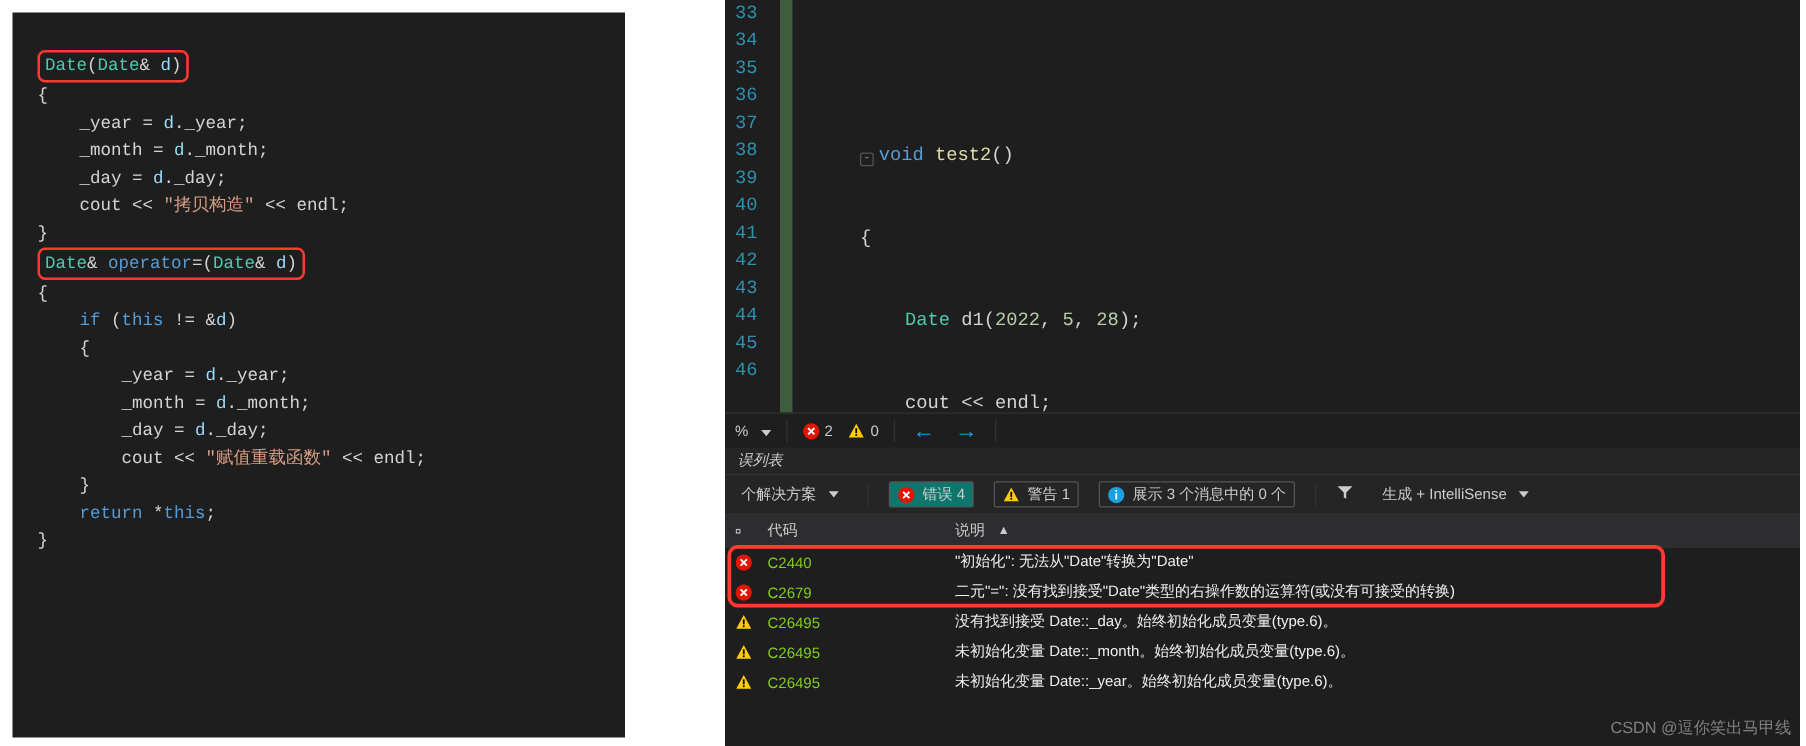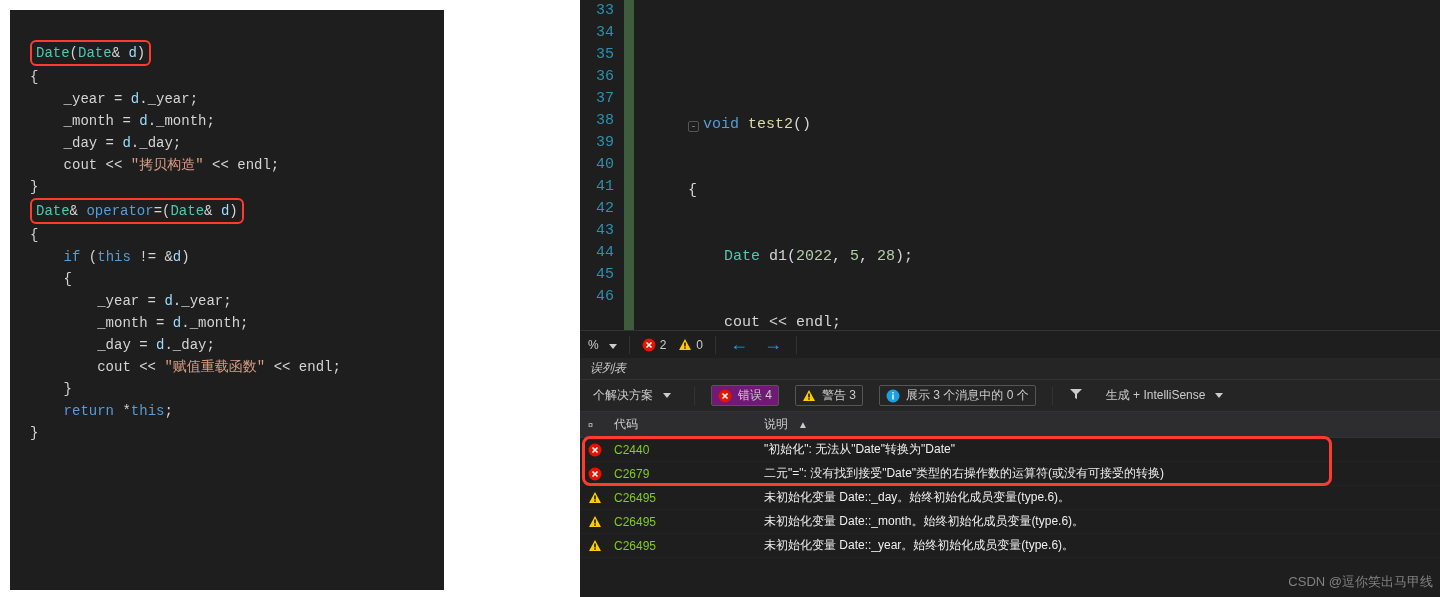--- a/index.html
+++ b/index.html
@@ -6,36 +6,36 @@
   body {
     width: 1445px; height: 597px;
     background: #fff;
     font-family: Consolas, "Courier New", monospace;
     font-size: 14px;
     position: relative;
     overflow: hidden;
   }
   .left-pane {
     position: absolute; left: 10px; top: 10px;
-    width: 434px; height: 580px;
+    width: 490px; height: 580px;
     background: #1e1e1e;
     padding: 30px 20px;
     color: #d4d4d4;
     line-height: 22px;
   }
   .right-pane {
     position: absolute; left: 580px; top: 0px;
     width: 860px; height: 597px;
     display: flex; flex-direction: column;
     background: #1e1e1e;
     color: #d4d4d4;
   }
   .gutter {
     position: absolute; left: 0; top: 0; width: 40px;
-    text-align: right; color: #2b91af;
+    text-align: center; color: #2b91af;
     padding-right: 6px;
     line-height: 22px;
     user-select: none;
     font-size: 15px;
   }
   .marker-col {
     position: absolute; left: 44px; top:0; width: 10px; height: 330px;
     background: #3d5d3d;
   }
   .code-area {
@@ -57,21 +57,21 @@
   .status-item { display:flex; align-items:center; gap:4px; }
   .icon { width:14px; height:14px; display:inline-flex; align-items:center; justify-content:center; }
   .icon svg { width:14px; height:14px; }
   .err-circle { fill:#e51400; }
   .warn-tri { fill:#ffcc00; }
   .info-circle { fill:#1ba1e2; }
   .arrow-btn { color:#1ba1e2; font-size:18px; padding:0 2px; }
   .errorlist-header { background:#252526; border-top:1px solid #333; border-bottom:1px solid #333; display:flex; align-items:center; gap:16px; padding:4px 6px; font-family:"Segoe UI",sans-serif; font-size:12px; color:#ccc;}
   .dropdown { display:flex; align-items:center; gap:4px; padding:2px 6px; border:1px solid transparent;}
   .pill { display:flex; align-items:center; gap:6px; border:1px solid #555; padding:1px 6px; border-radius:2px;}
-  .pill.active { background:#701a75;}
+  .pill.active { background:#0f766e;}
   .filter-icon svg { width:14px; height:14px; fill:#ccc;}
   .table { flex:1; overflow:hidden; font-family:"Segoe UI",sans-serif; font-size:12px; position:relative;}
   .thead { display:flex; background:#2d2d30; color:#ccc; border-bottom:1px solid #333; }
   .th, .td { padding:4px 8px; display:flex; align-items:center; gap:6px;}
   .col-icon { width:26px; flex:0 0 26px;}
   .col-code { width:150px; flex:0 0 150px;}
   .col-desc { flex:1;}
   .tbody { }
   .tr { display:flex; border-bottom:1px solid #222; height:24px; align-items:center;}
   .tr .code-link { color:#84cc16; }
@@ -193,21 +193,21 @@
         <span>错误 4</span>
       </div>
     <div class="pill">
         <span class="icon">
           <svg viewBox="0 0 14 14">
             <path class="warn-tri" d="M7 1 L13 12 L1 12 Z"></path>
             <rect x="6.3" y="4.5" width="1.4" height="4" fill="#000"></rect>
             <rect x="6.3" y="9.3" width="1.4" height="1.4" fill="#000"></rect>
           </svg>
         </span>
-        <span>警告 3</span>
+        <span>警告 1</span>
       </div>
     <div class="pill">
         <span class="icon">
           <svg viewBox="0 0 14 14">
             <circle class="info-circle" cx="7" cy="7" r="6.5"></circle>
             <rect x="6.3" y="5.5" width="1.4" height="5" fill="#fff"></rect>
             <rect x="6.3" y="3" width="1.4" height="1.4" fill="#fff"></rect>
           </svg>
         </span>
         <span>展示 3 个消息中的 0 个</span>
@@ -263,21 +263,21 @@
           <div class="td col-icon">
             <span class="icon">
               <svg viewBox="0 0 14 14">
                 <path class="warn-tri" d="M7 1 L13 12 L1 12 Z"></path>
                 <rect x="6.3" y="4.5" width="1.4" height="4" fill="#000"></rect>
                 <rect x="6.3" y="9.3" width="1.4" height="1.4" fill="#000"></rect>
               </svg>
             </span>
           </div>
           <div class="td col-code code-link">C26495</div>
-          <div class="td col-desc desc-text">未初始化变量 Date::_day。始终初始化成员变量(type.6)。</div>
+          <div class="td col-desc desc-text">没有找到接受 Date::_day。始终初始化成员变量(type.6)。</div>
         </div>
       <div class="tr">
           <div class="td col-icon">
             <span class="icon">
               <svg viewBox="0 0 14 14">
                 <path class="warn-tri" d="M7 1 L13 12 L1 12 Z"></path>
                 <rect x="6.3" y="4.5" width="1.4" height="4" fill="#000"></rect>
                 <rect x="6.3" y="9.3" width="1.4" height="1.4" fill="#000"></rect>
               </svg>
             </span>

